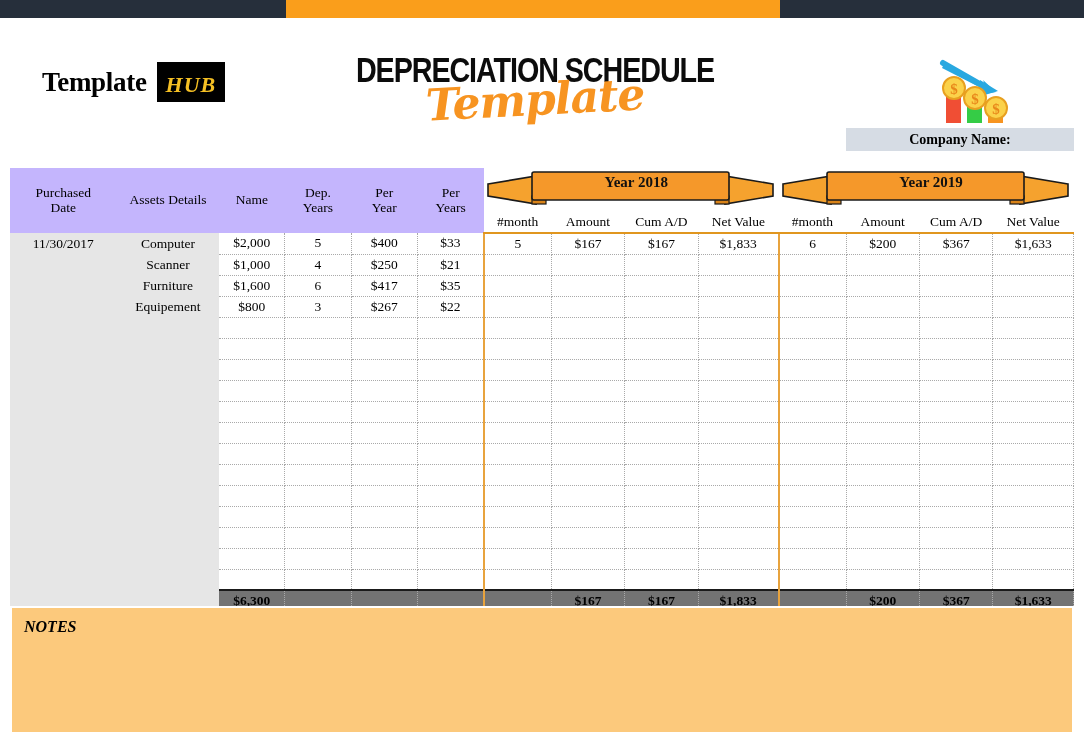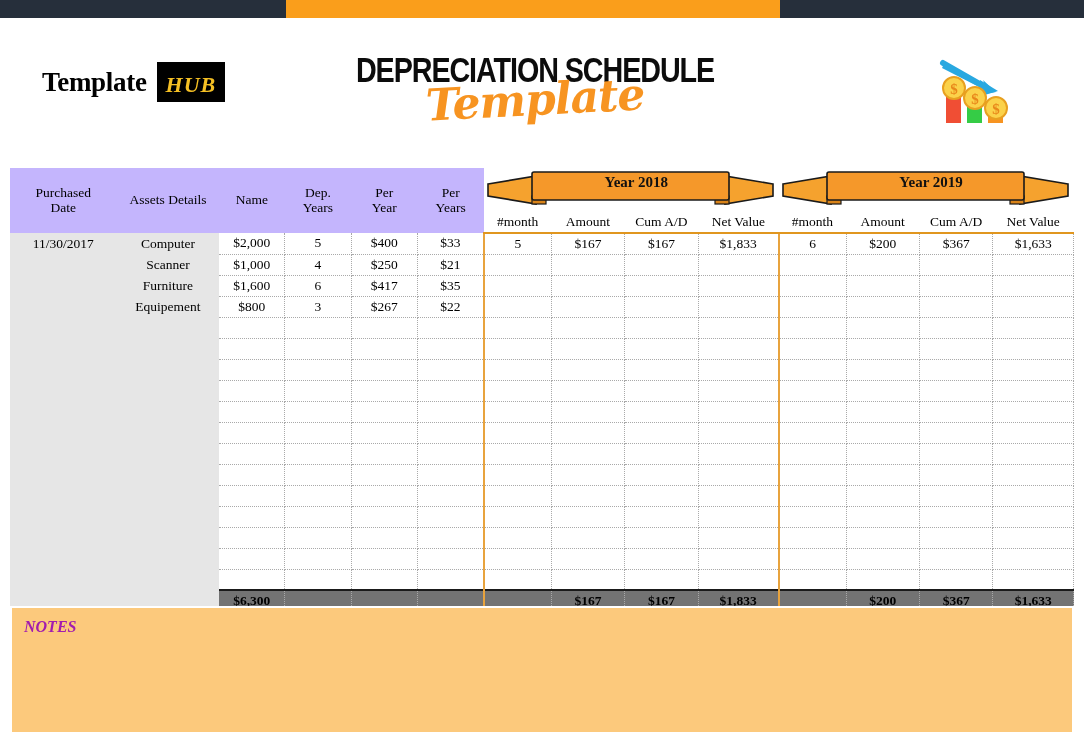--- a/index.html
+++ b/index.html
@@ -196,21 +196,21 @@
     left: 10px; top: 606px;
     width: 1064px; height: 128px;
     background: #fcc97c;
     border: 2px solid #ffffff;
   }
   .notes-label {
     font-family: "Liberation Serif", serif;
     font-weight: bold;
     font-style: italic;
     font-size: 16px;
-    color: #a21caf;
+    color: #000000;
     padding: 10px 0 0 12px;
   }
 </style>
 </head>
 <body>
 
 <div id="page">
 
   <div class="topbar topbar-dark-left"></div>
   <div class="topbar topbar-orange"></div>
@@ -243,20 +243,23 @@
         <circle cx="37" cy="40" r="11" fill="#fbd24a" stroke="#e8a020" stroke-width="2"></circle>
         <text x="37" y="46" font-family="Liberation Serif, serif" font-size="15" font-weight="bold" fill="#e8881a" text-anchor="middle">$</text>
         <circle cx="58" cy="50" r="11" fill="#fbd24a" stroke="#e8a020" stroke-width="2"></circle>
         <text x="58" y="56" font-family="Liberation Serif, serif" font-size="15" font-weight="bold" fill="#e8881a" text-anchor="middle">$</text>
       </svg>
     </div>
   </div>
 
   <div class="field-bar field-date">
     <div class="field-label">Date:</div>
+  </div>
+  <div class="field-bar field-company">
+    <div class="field-label">Company Name:</div>
   </div>
 
   <div class="table-wrap">
     <table class="sheet">
       <colgroup>
         <col style="width:106px">
         <col style="width:102px">
         <col style="width:65px">
         <col style="width:66px">
         <col style="width:66px">

